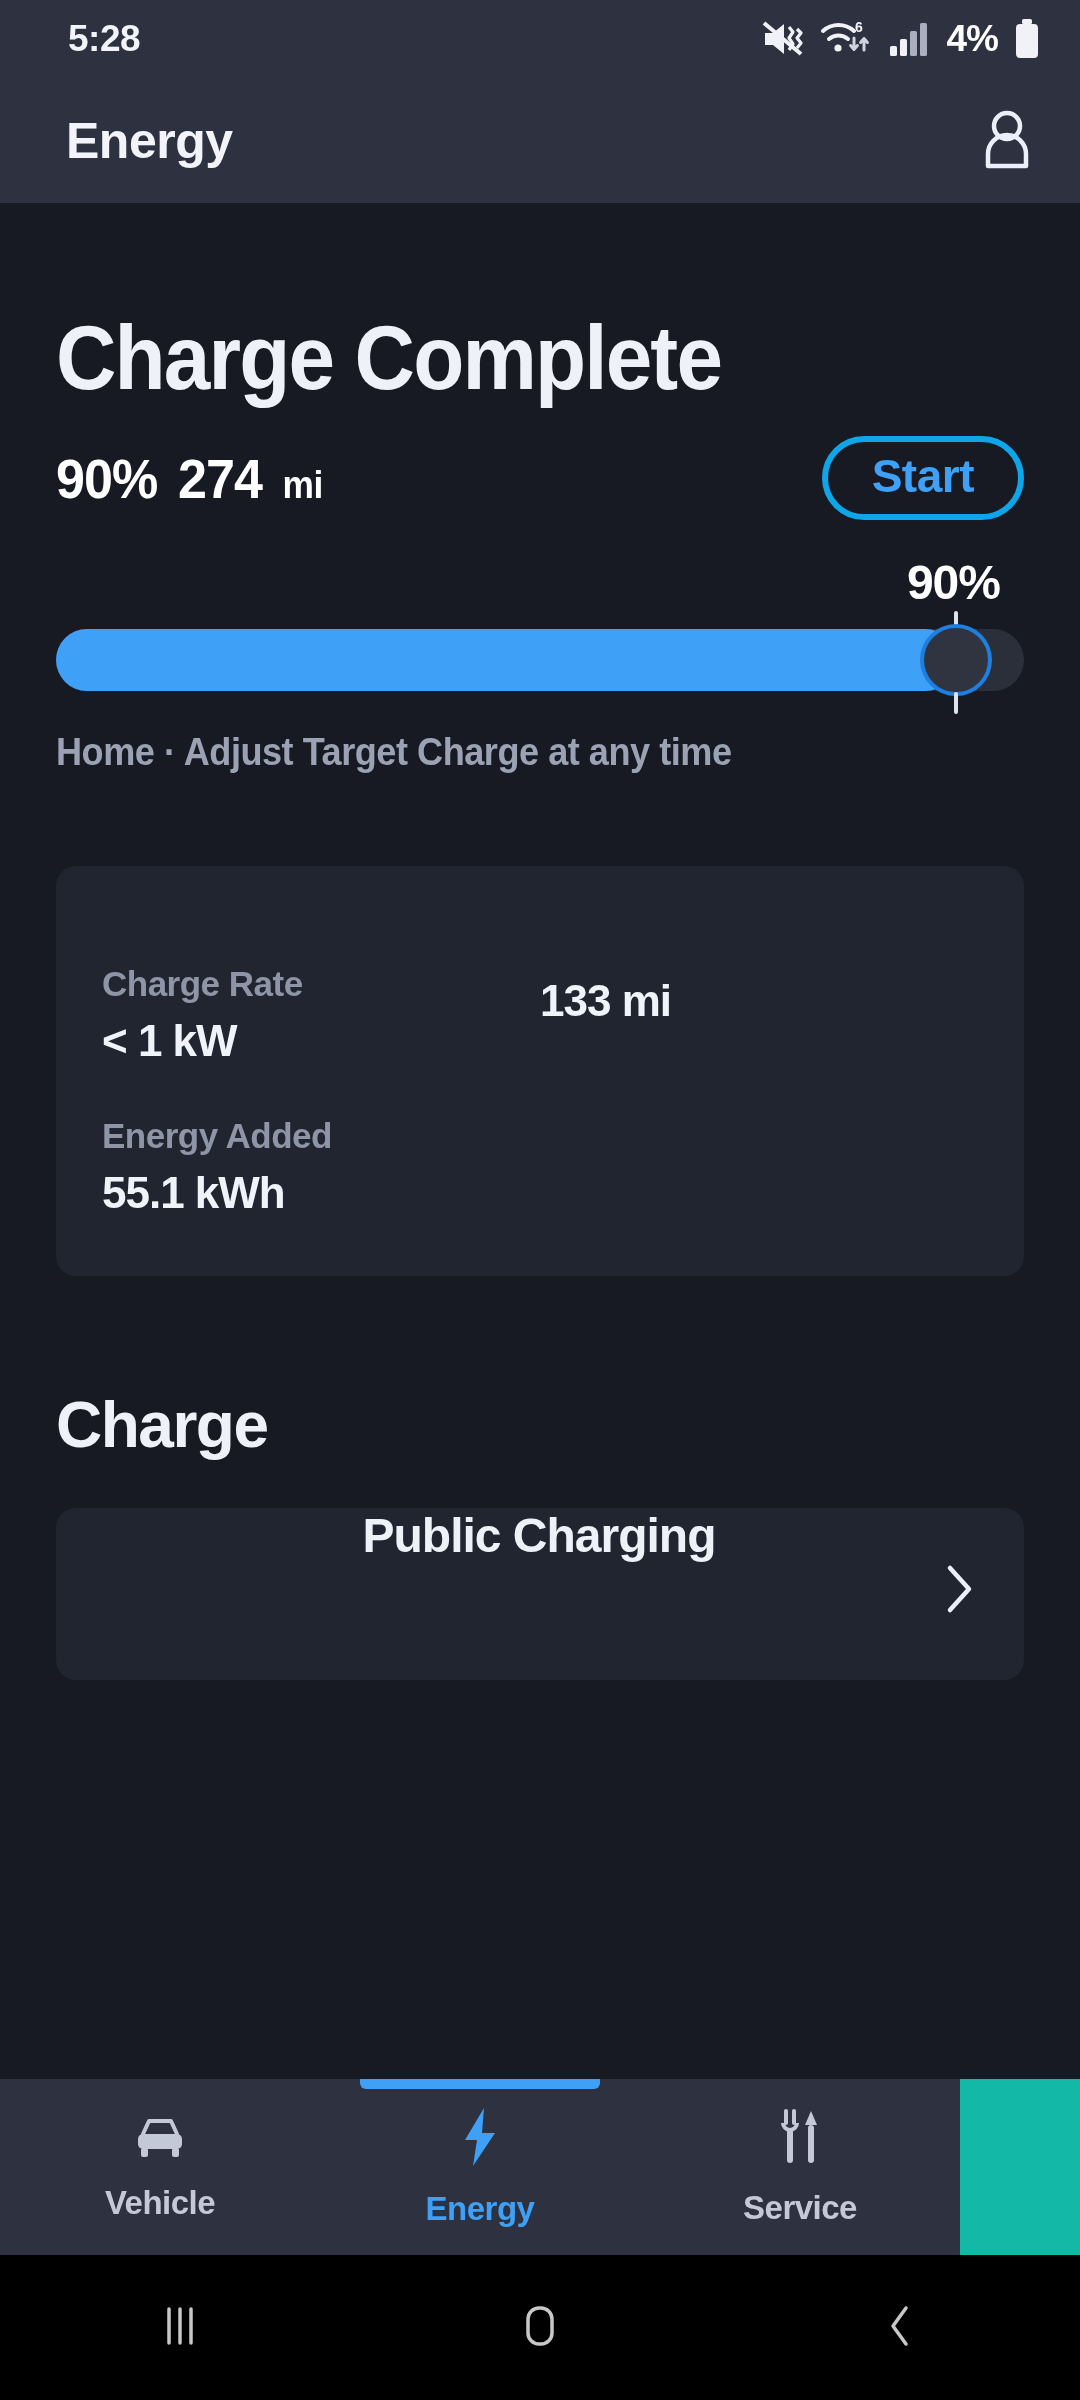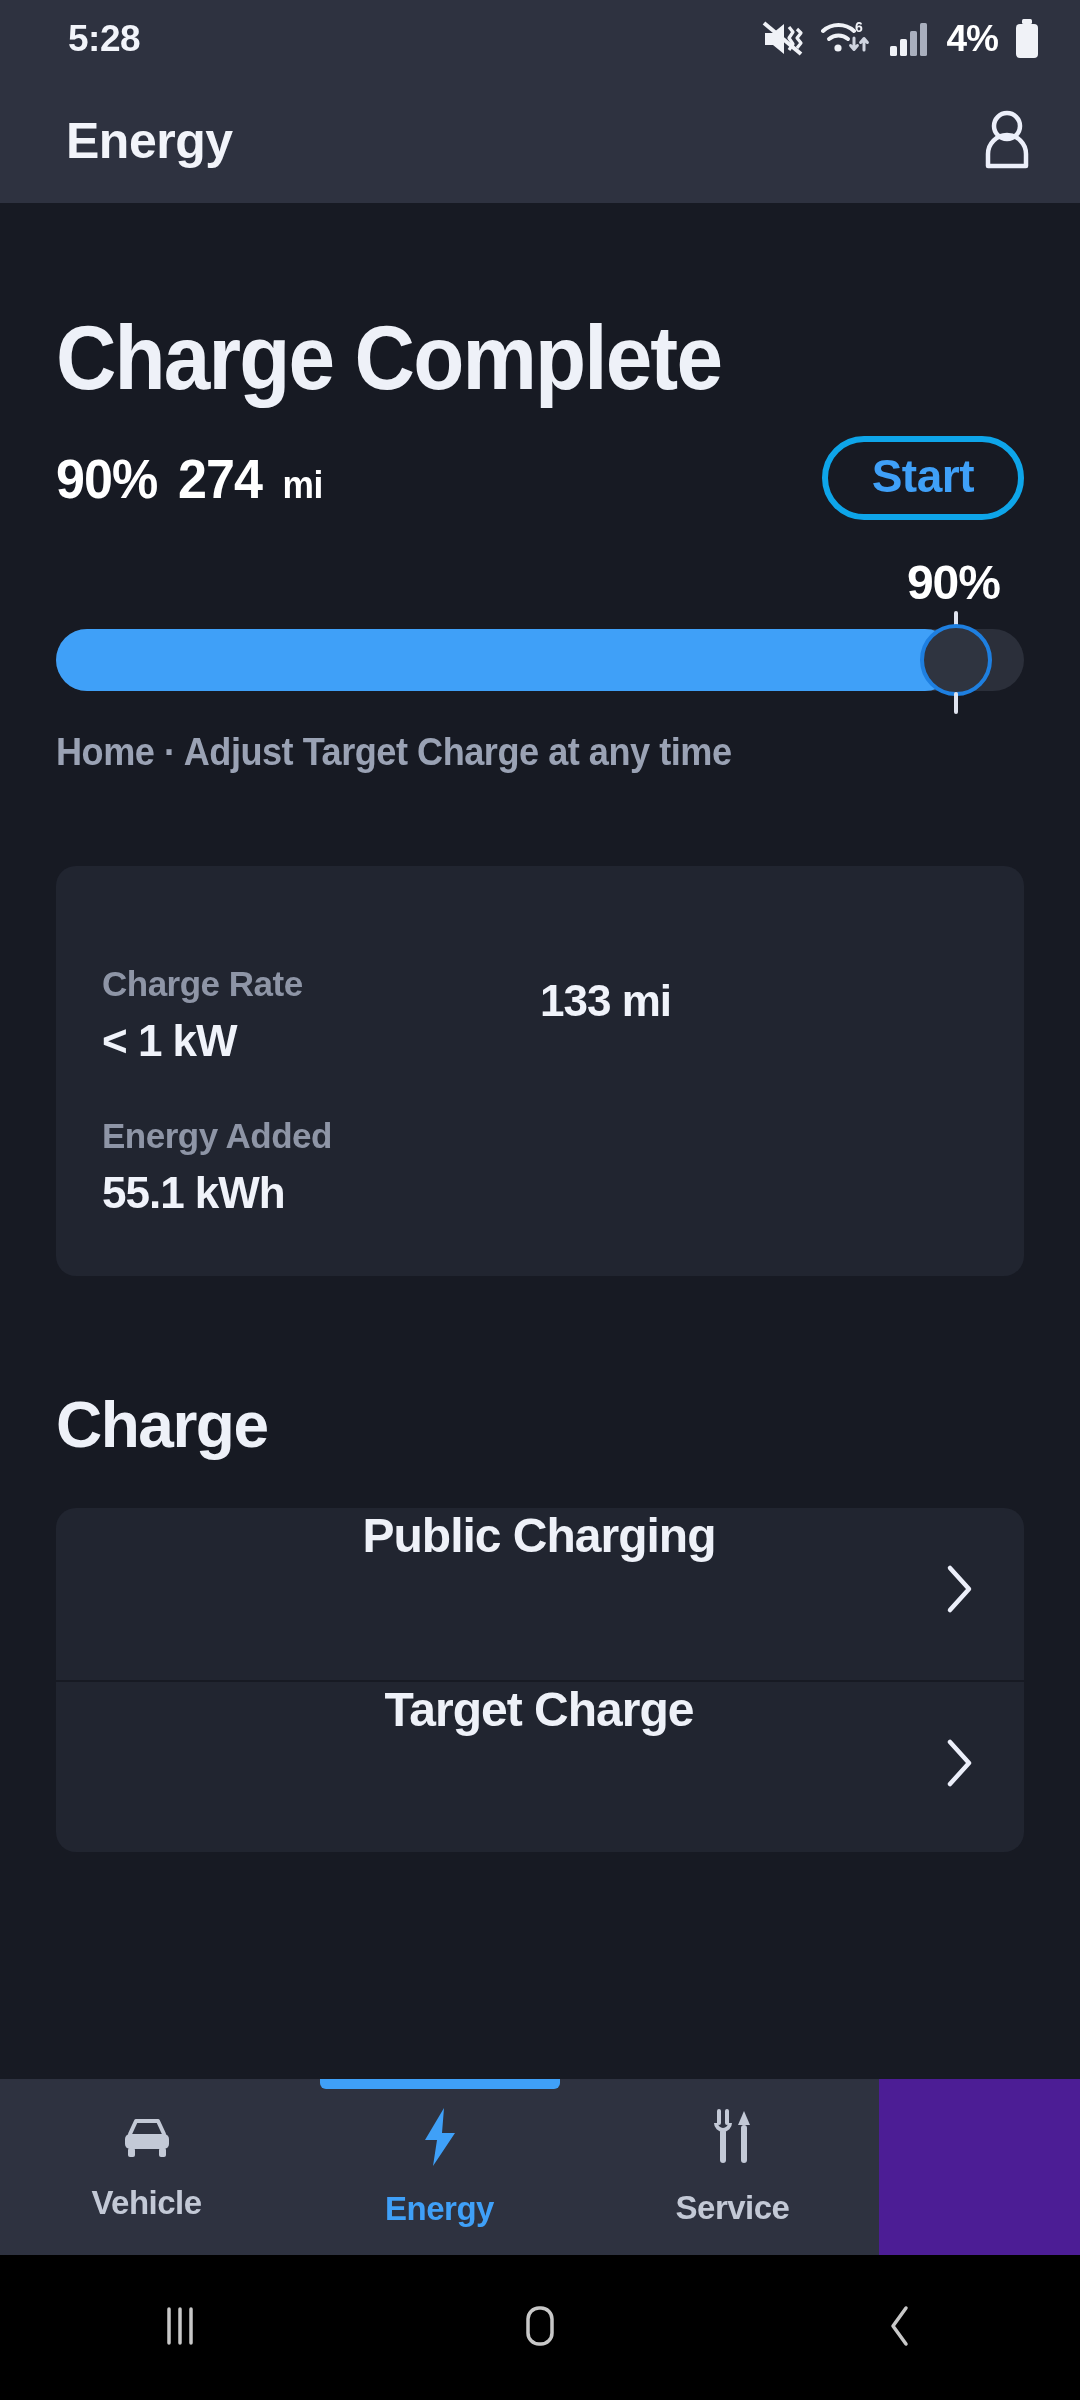--- a/index.html
+++ b/index.html
@@ -3,21 +3,21 @@
 <meta charset="utf-8">
 <style>
   * { margin:0; padding:0; box-sizing:border-box; }
   html,body { width:1080px; height:2400px; }
   body {
     background:#0a0a0a;
     font-family:"Liberation Sans", sans-serif;
     -webkit-font-smoothing:antialiased;
     overflow:hidden;
   }
-  .phone { position:relative; width:1080px; height:2400px; background:#4c1d95; }
+  .phone { position:relative; width:1080px; height:2400px; background:#14b8a6; }
 
   
   .statusbar {
     position:absolute; top:0; left:0; width:1080px; height:78px;
     background:#2e3240; display:flex; align-items:center;
     padding:0 40px 0 68px;
   }
   .status-time {
     color:#f2f4fa; font-size:37px; font-weight:bold;
     font-family:"Liberation Sans", sans-serif; letter-spacing:-0.5px;
@@ -127,21 +127,21 @@
     display:flex; align-items:center; height:172px; padding:0 48px 0 46px;flex-direction:column;
   }
   .list-row + .list-row { border-top:2px solid #171a23; }
   .list-label {
     color:#eef1f8; font-size:48px; font-weight:bold; letter-spacing:-1px;
   }
   .list-chevron { margin-left:auto; }
 
   
   .bottomnav {
-    position:absolute; top:2079px; left:0; width:879px; height:176px;
+    position:absolute; top:2079px; left:0; width:960px; height:176px;
     background:#2e3240; display:flex;
   }
   .nav-item {
     flex:1; position:relative; display:flex; flex-direction:column;
     align-items:center; justify-content:center; gap:18px;
   }
   .nav-indicator {
     position:absolute; top:0; left:50%; transform:translateX(-50%);
     width:240px; height:10px; background:#3fa0f8; border-radius:0 0 6px 6px;
   }
@@ -263,28 +263,20 @@
 
     <div class="list-card">
       <div class="list-row">
         <div class="list-label">Public Charging</div>
         <div class="list-chevron">
           <svg width="34" height="52" viewBox="0 0 34 52">
             <path d="M8 5 L27 26 L8 47" stroke="#eceffa" stroke-width="4.5" fill="none" stroke-linecap="round" stroke-linejoin="round"></path>
           </svg>
         </div>
       </div>
-      <div class="list-row">
-        <div class="list-label">Target Charge</div>
-        <div class="list-chevron">
-          <svg width="34" height="52" viewBox="0 0 34 52">
-            <path d="M8 5 L27 26 L8 47" stroke="#eceffa" stroke-width="4.5" fill="none" stroke-linecap="round" stroke-linejoin="round"></path>
-          </svg>
-        </div>
-      </div>
     </div>
   </div>
 
   <div class="bottomnav">
     <div class="nav-item">
       <span>
         <svg width="60" height="50" viewBox="0 0 60 50">
           <path d="M13 22 L19 9 h22 l6 13" stroke="#c3c9d6" stroke-width="4" fill="none" stroke-linejoin="round" stroke-linecap="round"></path>
           <rect x="8" y="22" width="44" height="15" rx="5" fill="#c3c9d6"></rect>
           <rect x="11" y="36" width="7" height="9" rx="2" fill="#c3c9d6"></rect>

